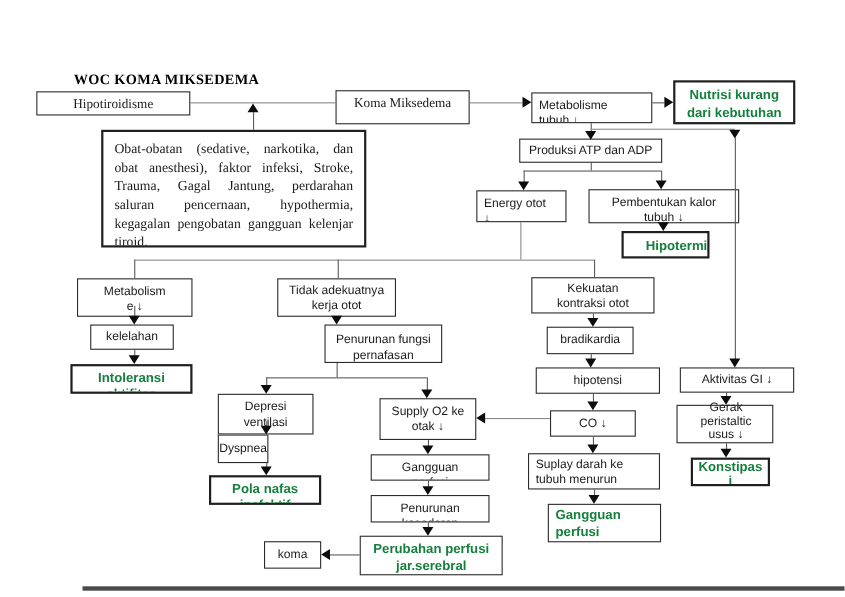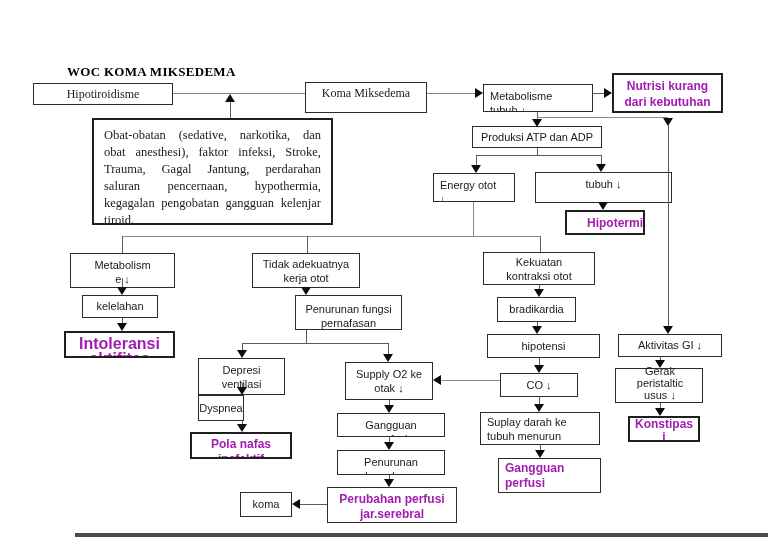--- a/index.html
+++ b/index.html
@@ -4,21 +4,21 @@
 <style>
   html,body{margin:0;padding:0;background:#ffffff;}
   .stage{position:relative;width:768px;height:543px;background:#ffffff;overflow:hidden;
          font-family:"Liberation Sans",sans-serif;color:#1a1a1a;}
   .title{position:absolute;font-family:"Liberation Serif",serif;font-weight:bold;
          font-size:13px;letter-spacing:.3px;color:#000;}
   .n{position:absolute;border:1px solid #2b2b2b;background:#fff;box-sizing:border-box;
      font-size:11px;line-height:14px;text-align:center;overflow:hidden;}
   .n .ln1,.n .ln2,.n .ln3{display:block;}
   .serif{font-family:"Liberation Serif",serif;font-size:12px;}
-  .b{font-weight:bold;color:#a21caf;}
+  .b{font-weight:bold;color:#15803d;}
   .bd2{border-width:2px;border-color:#1f1f1f;}
   .left{text-align:left;padding-left:6px;}
   .para{font-family:"Liberation Serif",serif;font-size:12.5px;line-height:17px;
         text-align:justify;padding:7px 10px;word-spacing:2px;}
   .cl{position:absolute;background:#5a5a5a;}
   .cl.gray{background:#8a8a8a;}
   
   .ad{position:absolute;width:0;height:0;border-left:5px solid transparent;
       border-right:5px solid transparent;border-top:8px solid #0c0c0c;}
   .au{position:absolute;width:0;height:0;border-left:5px solid transparent;
@@ -56,34 +56,35 @@
   </div>
 
   <div class="n" style="left:472px;top:126px;width:130px;height:22px;line-height:20px;">
     <span>Produksi ATP dan ADP</span>
   </div>
   <div class="n left vtxt" style="left:433px;top:173px;width:82px;height:29px;">
     <span class="ln1">Energy otot</span>
     <span class="ln2">↓</span>
   </div>
   <div class="n vtxt" style="left:535px;top:172px;width:137px;height:31px;">
+    <span class="ln1">Pembentukan kalor</span>
     <span class="ln2">tubuh ↓</span>
   </div>
   <div class="n b bd2" style="left:565px;top:210px;width:80px;height:25px;line-height:22px;font-size:12px;text-align:right;">
     <span>Hipotermi</span>
   </div>
 
   <div class="n vtxt" style="left:70px;top:253px;width:105px;height:35px;">
     <span class="ln1">Metabolism</span>
     <span class="ln2">e ↓</span>
   </div>
   <div class="n" style="left:82px;top:295px;width:76px;height:23px;line-height:21px;">
     <span>kelelahan</span>
   </div>
-  <div class="n b bd2" style="left:64px;top:331px;width:111px;height:27px;font-size:16px;line-height:15px;padding-top:3px;">
+  <div class="n b bd2" style="left:64px;top:331px;width:111px;height:27px;font-size:12px;line-height:15px;padding-top:3px;">
     <span class="ln1">Intoleransi</span>
     <span class="ln2">aktifitas</span>
   </div>
 
   <div class="n" style="left:252px;top:253px;width:108px;height:35px;padding-top:3px;">
     <span class="ln1">Tidak adekuatnya</span>
     <span class="ln2">kerja otot</span>
   </div>
   <div class="n" style="left:253px;top:295px;width:107px;height:35px;padding-top:6px;margin-left:42px;">
     <span class="ln1">Penurunan fungsi</span>

